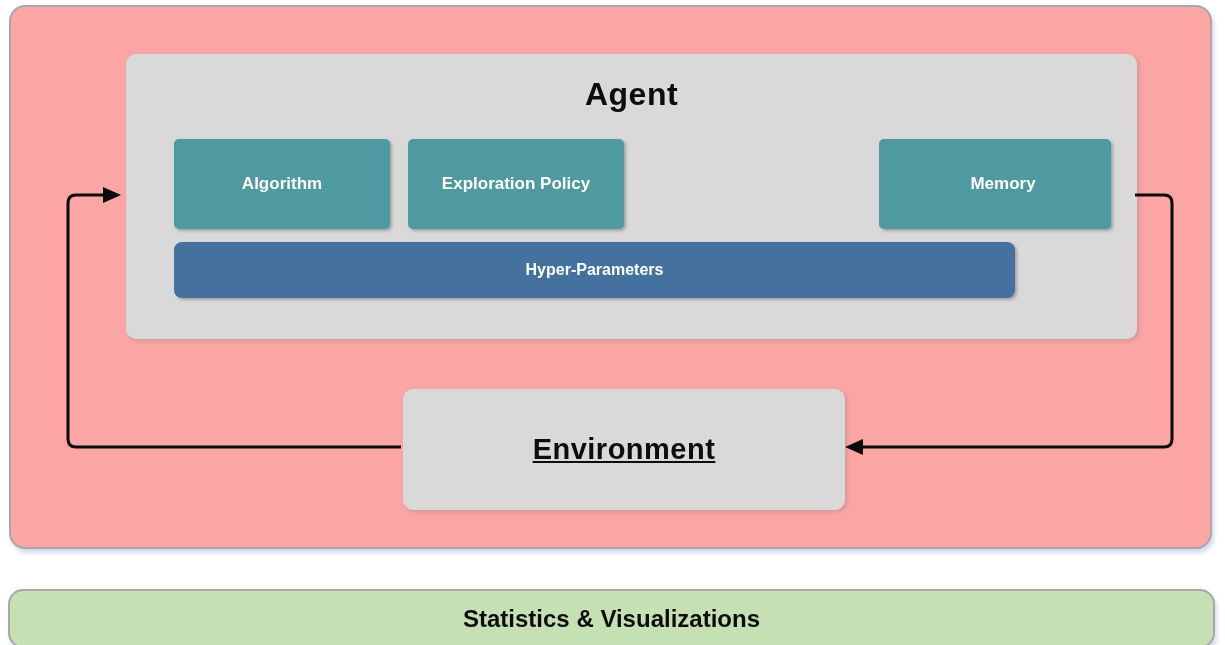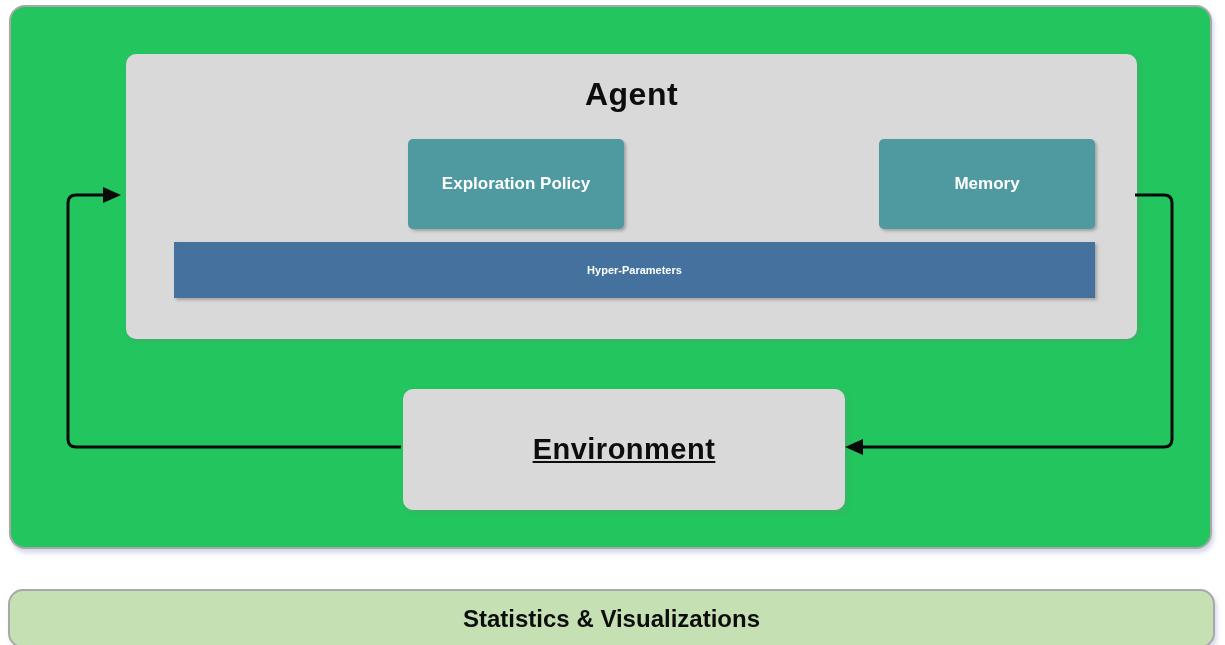--- a/index.html
+++ b/index.html
@@ -14,21 +14,21 @@
     height: 645px;
     background: #ffffff;
     overflow: hidden;
   }
   .outer-panel {
     position: absolute;
     left: 9px;
     top: 5px;
     width: 1203px;
     height: 544px;
-    background: #22c55e;
+    background: #fca5a5;
     border: 2px solid #a8a8a8;
     border-radius: 16px;
     box-shadow: 2px 4px 4px rgba(176, 188, 216, 0.55);
     box-sizing: border-box;
   }
   .agent-panel {
     position: absolute;
     left: 124px;
     top: 52px;
     width: 1011px;
@@ -65,35 +65,35 @@
     display: flex;
     align-items: center;
     justify-content: center;
     color: #ffffff;
     font-size: 17px;
     font-weight: bold;
   }
   .module-box.m0 { left: 0px;   width: 216px; }
   .module-box.m1 { left: 234px; width: 216px; }
   .module-box.m2 { left: 471px; width: 214px; }
-  .module-box.m3 { left: 705px; width: 216px; }
+  .module-box.m3 { left: 705px; width: 216px; padding-left: 16px; }
   .hyper-bar {
     position: absolute;
     left: 48px;
     top: 188px;
-    width: 921px;
+    width: 841px;
     height: 56px;
     background: #44719e;
-    border-radius: 0;
+    border-radius: 8px;
     box-shadow: 2px 2px 3px rgba(110, 110, 110, 0.5);
     display: flex;
     align-items: center;
     justify-content: center;
     color: #ffffff;
-    font-size: 11px;
+    font-size: 16px;
     font-weight: bold;
   }
   .environment-box {
     position: absolute;
     left: 401px;
     top: 387px;
     width: 442px;
     height: 121px;
     background: #d9d9d9;
     border-radius: 10px;
@@ -138,20 +138,21 @@
 </head>
 <body>
 
 <div class="stage">
 
   <div class="outer-panel">
 
     <div class="agent-panel" style="left:115px; top:47px;">
       <div class="agent-title">Agent</div>
       <div class="module-row">
+        <div class="module-box m0">Algorithm</div>
         <div class="module-box m1">Exploration Policy</div>
         <div class="module-box m3">Memory</div>
       </div>
       <div class="hyper-bar">Hyper-Parameters</div>
     </div>
 
     <div class="environment-box" style="left:392px; top:382px;">
       <span>Environment</span>
     </div>
 

